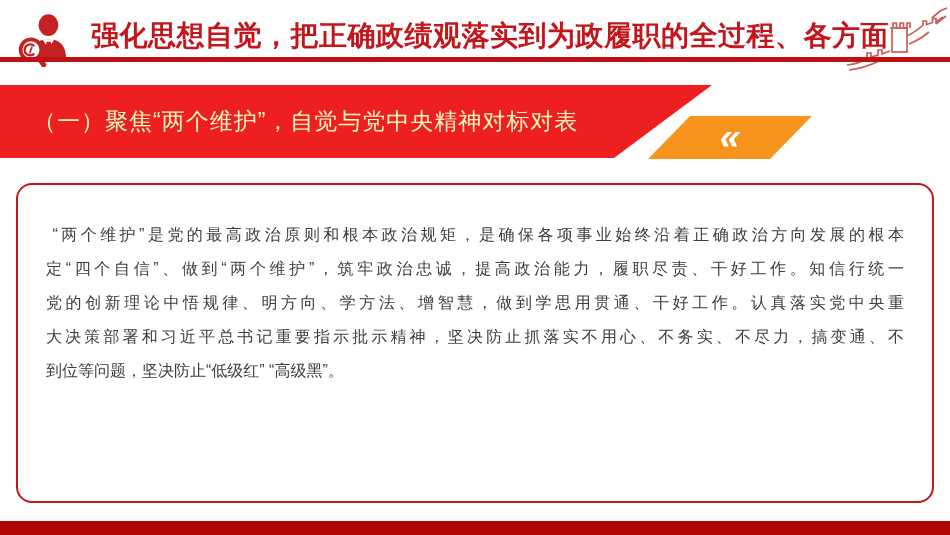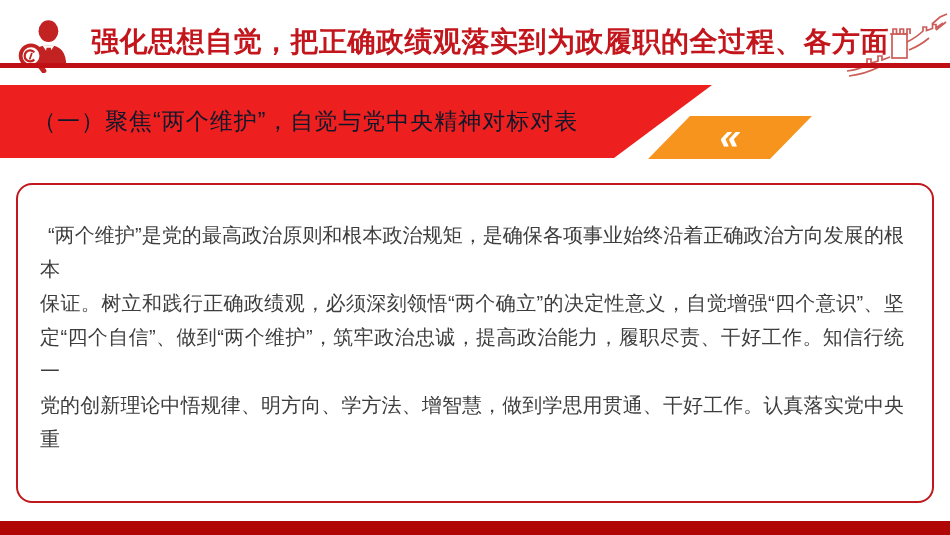--- a/index.html
+++ b/index.html
@@ -10,47 +10,47 @@
     --border_red:#C0181C;
     --footer_red:#B00606;
     --body_text:#3D3D3D;
   }
   *{margin:0;padding:0;box-sizing:border-box;}
   html,body{width:950px;height:535px;background:#fff;overflow:hidden;
     font-family:"Liberation Sans",sans-serif;}
   .slide{position:relative;width:950px;height:535px;background:#fff;overflow:hidden;}
 
   
-  .hdr{position:absolute;left:0;top:0;width:950px;height:63px;background:#fff;margin-top:6px;}
+  .hdr{position:absolute;left:0;top:0;width:950px;height:63px;background:#fff;}
   .hdr-title{position:absolute;left:91px;top:17px;width:800px;
     font-size:28px;font-weight:bold;color:var(--title_red);
     letter-spacing:0.5px;white-space:nowrap;}
   .hdr-rule{position:absolute;left:0;top:57px;width:950px;height:5px;
     background:var(--rule_red);}
   .inspector{position:absolute;left:6px;top:5px;}
   .wall{position:absolute;right:0;top:2px;}
 
   
   .banner-red{position:absolute;left:0;top:85px;width:712px;height:73px;
     background:var(--banner_red);z-index:3;
     -webkit-clip-path:polygon(0 0,712px 0,614px 100%,0 100%);
     clip-path:polygon(0 0,712px 0,614px 100%,0 100%);}
   .banner-red .txt{display:block;padding-left:33px;line-height:73px;
-    font-size:23px;color:#0f172a;letter-spacing:1px;white-space:nowrap;}
+    font-size:23px;color:#fef9c3;letter-spacing:1px;white-space:nowrap;}
   .banner-orange{position:absolute;left:648px;top:116px;width:164px;height:43px;
     background:var(--accent_orange);z-index:2;text-align:center;
     -webkit-clip-path:polygon(42px 0,100% 0,calc(100% - 42px) 100%,0 100%);
     clip-path:polygon(42px 0,100% 0,calc(100% - 42px) 100%,0 100%);}
   .banner-orange .chev{display:inline-block;font-size:37px;font-weight:bold;
     color:#fff;line-height:41px;transform:skewX(-14deg);}
 
   
   .content-box{position:absolute;left:16px;top:183px;width:918px;height:320px;
     background:#fff;border:2px solid var(--border_red);border-radius:16px;}
-  .paragraph{padding:33px 28px 0 22px;font-size:20px;line-height:34px;
+  .paragraph{padding:33px 28px 0 28px;font-size:16px;line-height:34px;
     color:var(--body_text);}
   .jline{text-align:justify;text-align-last:justify;}
   .jline.first{text-indent:0.4em;}
   .jline.last{text-align-last:left;}
 
   
   .footer-bar{position:absolute;left:0;bottom:0;width:950px;height:14px;
     background:var(--footer_red);}
 </style>
 </head>
@@ -93,21 +93,22 @@
   <div class="banner-red">
     <span class="txt">（一）聚焦“两个维护”，自觉与党中央精神对标对表</span>
   </div>
   <div class="banner-orange">
     <span class="chev">«</span>
   </div>
 
   <div class="content-box">
     <div class="paragraph">
       <div class="jline first">“两个维护”是党的最高政治原则和根本政治规矩，是确保各项事业始终沿着正确政治方向发展的根本</div>
-      <div class="jline">保证。树立和践行正确政绩观，必须深刻领悟“两个确立”的决定性意义，自觉增强“四个意识”、坚</div>
       <div class="jline">定“四个自信”、做到“两个维护”，筑牢政治忠诚，提高政治能力，履职尽责、干好工作。知信行统一</div>
       <div class="jline">党的创新理论中悟规律、明方向、学方法、增智慧，做到学思用贯通、干好工作。认真落实党中央重</div>
+      <div class="jline">大决策部署和习近平总书记重要指示批示精神，坚决防止抓落实不用心、不务实、不尽力，搞变通、不</div>
+      <div class="jline last">到位等问题，坚决防止“低级红” “高级黑”。</div>
     </div>
   </div>
 
   <div class="footer-bar"></div>
 
 </div>
 
 </body></html>

